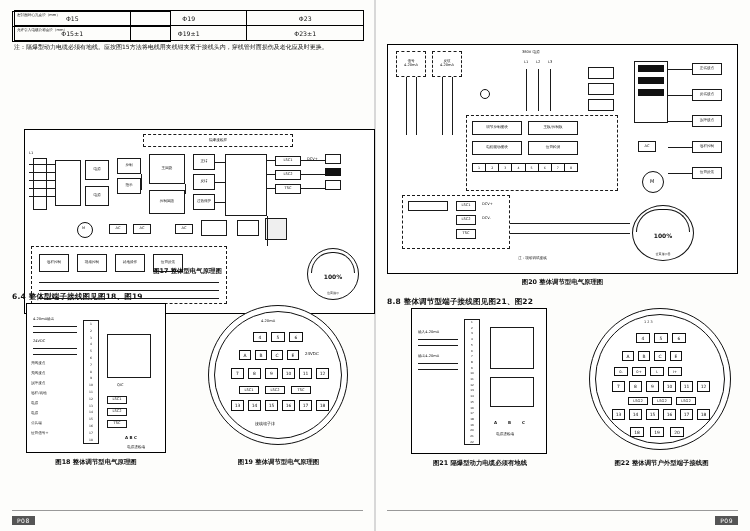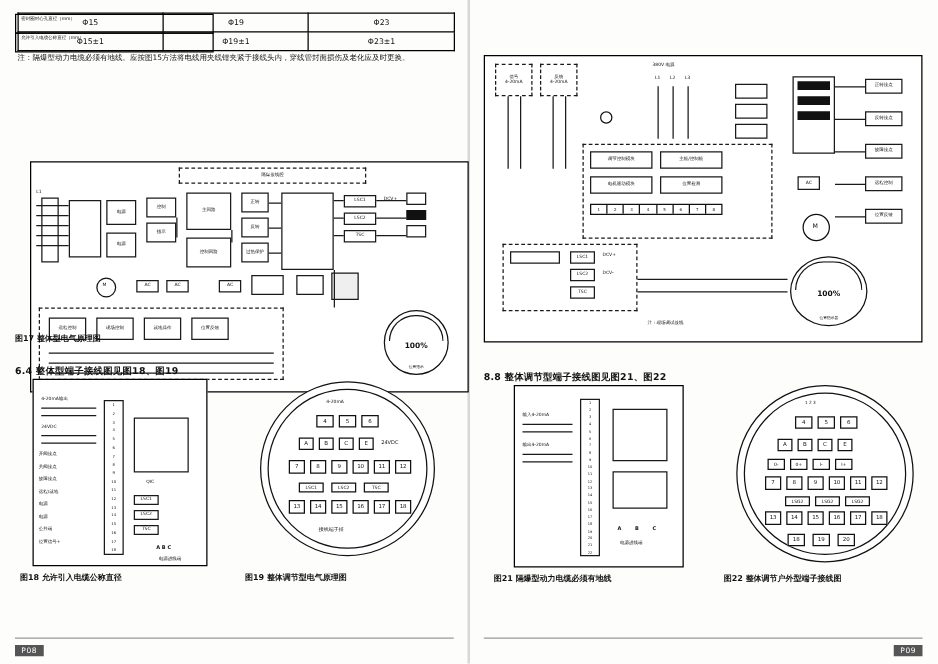--- a/index.html
+++ b/index.html
@@ -81,21 +81,21 @@
   
   .fig-box {
     position: relative;
     border: 1px solid #000;
     background: #fff;
     box-sizing: border-box;
   }
   .fig-cap {
     font-size: 6.4px;
     font-weight: bold;
-    text-align: left;
+    text-align: center;
     color: #111;
     margin-top: 2px;
   }
 
   
   .bx {
     position: absolute;
     border: 1px solid #1a1a1a;
     background: #fff;
     box-sizing: border-box;
@@ -384,21 +384,21 @@
 
       <div class="bx" style="left:80px; top:30px; width:44px; height:44px;"></div>
       <div class="lbl" style="left:90px; top:80px;">QIC</div>
       <div class="bx" style="left:80px; top:92px; width:20px; height:8px;">LSC1</div>
       <div class="bx" style="left:80px; top:104px; width:20px; height:8px;">LSC2</div>
       <div class="bx" style="left:80px; top:116px; width:20px; height:8px;">TSC</div>
 
       <div class="lbl" style="left:98px; top:132px; font-size:4px; font-weight:bold;">A B C</div>
       <div class="lbl" style="left:100px; top:142px;">电源进线端</div>
     </div>
-    <div class="fig-cap" style="position:absolute; left:16px; top:456px; width:160px;">图18 允许引入电缆公称直径</div>
+    <div class="fig-cap" style="position:absolute; left:16px; top:456px; width:160px;">图18 整体调节型电气原理图</div>
 
     <div class="round" style="position:absolute; left:208px; top:305px; width:140px; height:140px;">
       <div class="ring"></div>
       <div class="lbl" style="left:52px; top:14px; font-size:3.6px;">4-20mA</div>
 
       <div class="tcell" style="left:44px; top:26px; width:14px; height:10px;">4</div>
       <div class="tcell" style="left:62px; top:26px; width:14px; height:10px;">5</div>
       <div class="tcell" style="left:80px; top:26px; width:14px; height:10px;">6</div>
 
       <div class="tcell" style="left:30px; top:44px; width:12px; height:10px;">A</div>
@@ -515,20 +515,21 @@
       <div class="gauge" style="left:244px; top:160px; width:62px; height:56px;">
         <div class="scale"></div>
         <div class="pct">100%</div>
         <div class="sub">位置指示器</div>
       </div>
       <div class="lbl" style="left:130px; top:212px;">注：现场调试接线</div>
 
       <div class="ln lnh" style="left:122px; top:178px; width:120px;"></div>
       <div class="ln lnh" style="left:122px; top:188px; width:120px;"></div>
     </div>
+    <div class="fig-cap" style="position:absolute; left:12px; top:276px; width:351px;">图20 整体调节型电气原理图</div>
 
     <div class="sec-title" style="position:absolute; left:12px; top:293px;">8.8  整体调节型端子接线图见图21、图22</div>
 
     <div class="fig-box" style="position:absolute; left:36px; top:308px; width:136px; height:146px;">
       <div class="lbl" style="left:6px; top:22px;">输入4-20mA</div>
       <div class="lbl" style="left:6px; top:46px;">输出4-20mA</div>
       <div class="ln lnh" style="left:6px; top:30px; width:40px;"></div>
       <div class="ln lnh" style="left:6px; top:36px; width:40px;"></div>
       <div class="ln lnh" style="left:6px; top:54px; width:40px;"></div>
       <div class="ln lnh" style="left:6px; top:60px; width:40px;"></div>

